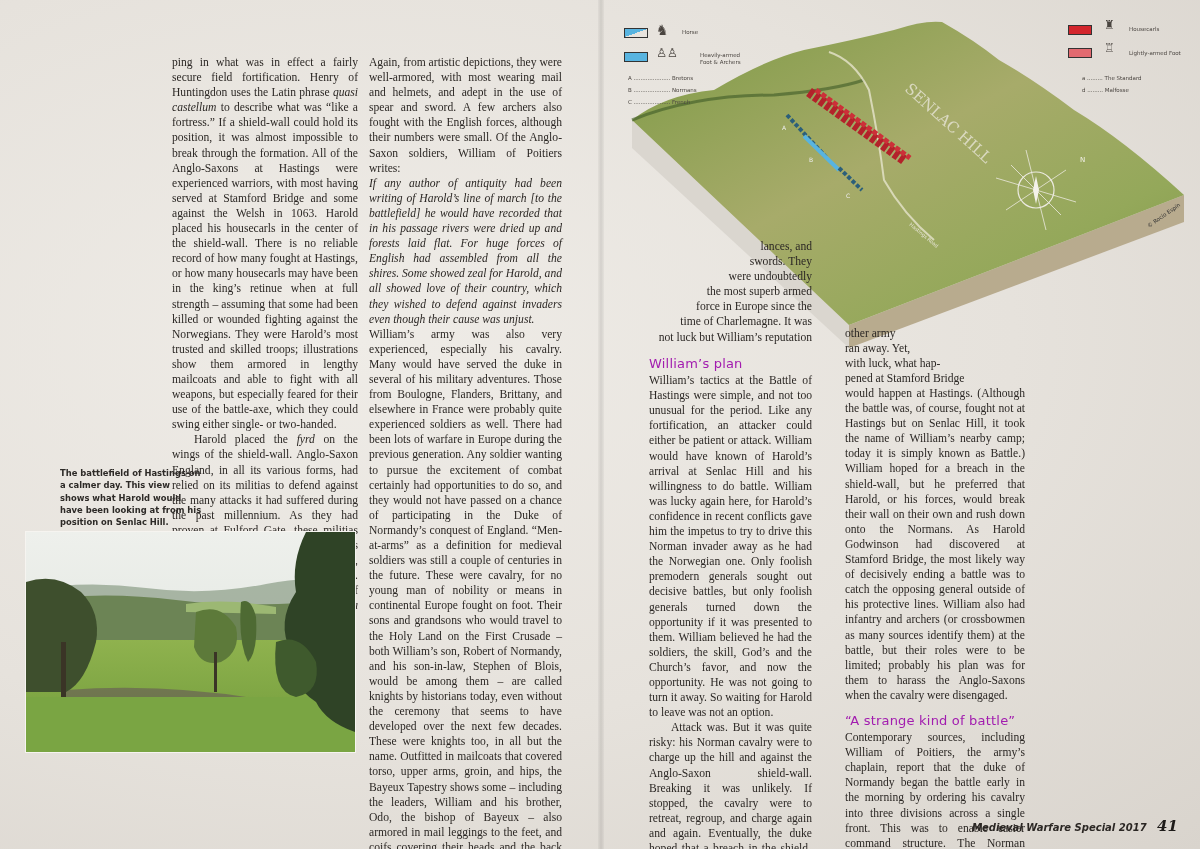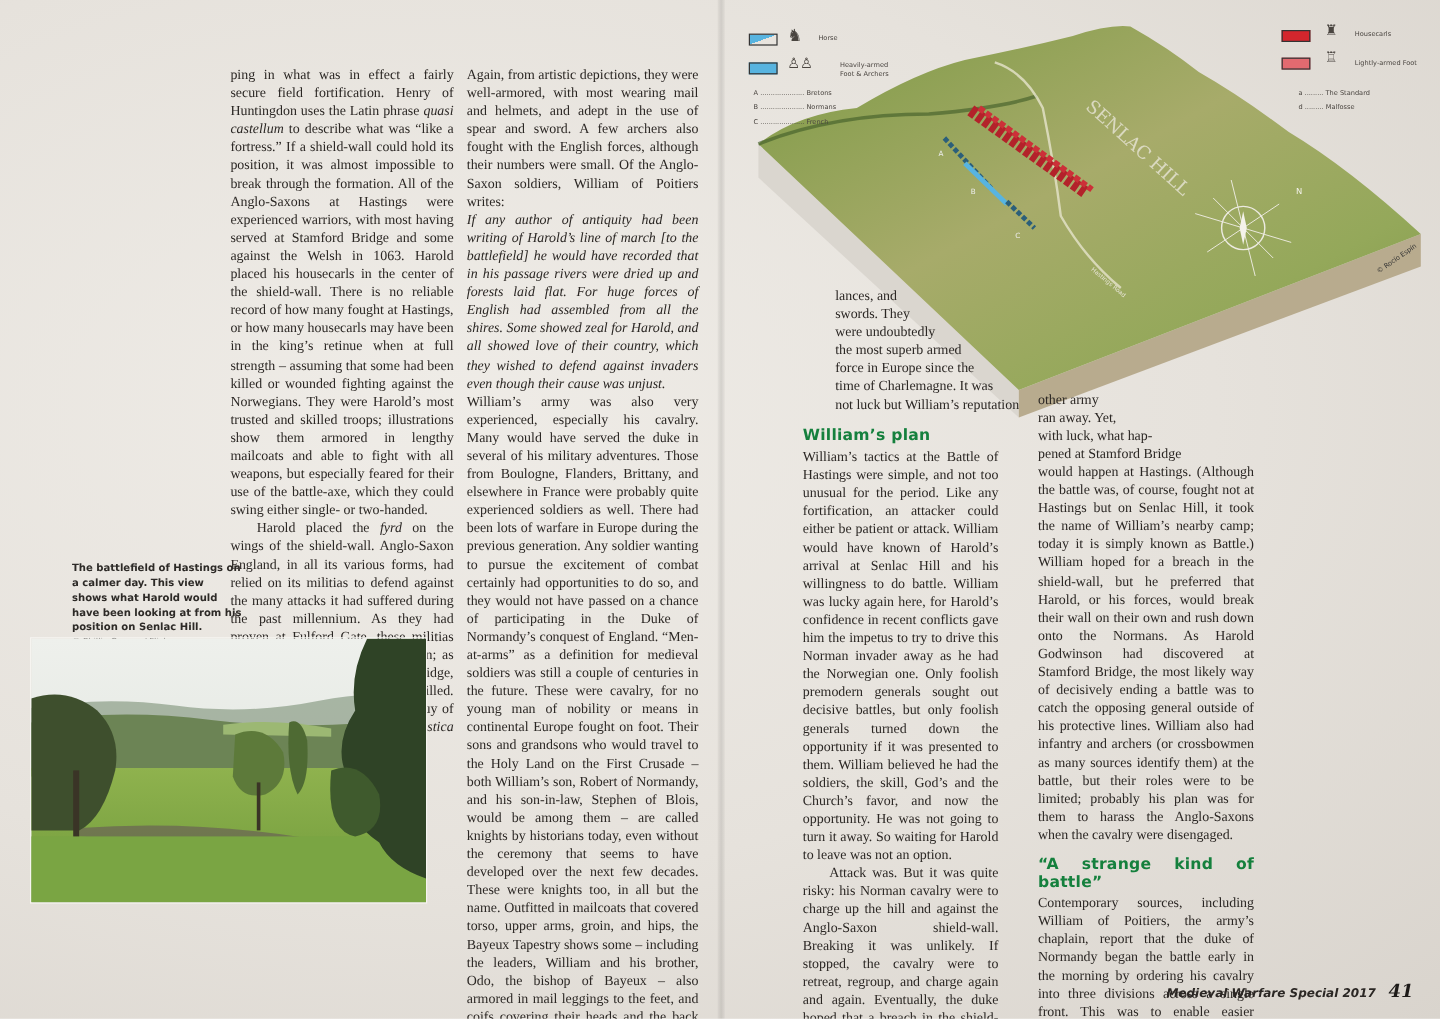--- a/index.html
+++ b/index.html
@@ -7,28 +7,27 @@
     width:1200px; height:849px; position:relative; overflow:hidden;
     background: radial-gradient(ellipse at 30% 40%, #efece7 0%, #e6e2dc 55%, #d9d4cd 100%);
     font-family: "Liberation Serif", serif;
     color:#2b2724;
   }
   .gutter { position:absolute; left:598px; top:0; width:6px; height:849px;
     background: linear-gradient(90deg, rgba(0,0,0,0.03), rgba(0,0,0,0.10), rgba(0,0,0,0.03)); }
   .col {
     position:absolute; font-size:11.6px; line-height:15.1px; text-align:justify;
     hyphens:manual;
-    margin-left:20px;
   }
   .col p { margin:0; }
   .col p.indent { text-indent:22px; }
   .col i { font-style:italic; }
   .quote { font-style:italic; margin:12px 0 10px 18px; }
   .head {
-    font-family:"DejaVu Sans", sans-serif; font-weight:bold; color:#15803d;
+    font-family:"DejaVu Sans", sans-serif; font-weight:normal; color:#a21caf;
     font-size:13px; margin:4px 0 2px 0; letter-spacing:0.2px;
   }
   .caption {
     position:absolute; left:22px; top:467px; width:142px; text-align:left;
     font-family:"DejaVu Sans", sans-serif; font-size:8.4px; line-height:12.3px; font-weight:bold; color:#2d2a27;margin-left:38px;
   }
   .caption .credit { font-weight:normal; font-size:7px; }
   .photo {
     position:absolute; left:25px; top:531px; width:329px; height:220px;
     border:1px solid #f6f4f0; overflow:hidden;
@@ -155,21 +154,21 @@
   <div class="swatch" style="left:464px; top:25px; background:#d3262d;"></div>
   <div class="legend-item" style="left:500px; top:18px; font-size:12px;">♜</div>
   <div class="legend-item" style="left:525px; top:26px;">Housecarls</div>
   <div class="swatch" style="left:464px; top:48px; background:#e26a70;"></div>
   <div class="legend-item" style="left:500px; top:41px; font-size:12px;">♖</div>
   <div class="legend-item" style="left:525px; top:50px;">Lightly-armed Foot</div>
   <div class="legend-item" style="left:478px; top:75px;"><span>a</span> ......... <span>The Standard</span></div>
   <div class="legend-item" style="left:478px; top:87px;"><span>d</span> ......... <span>Malfosse</span></div>
 </div>
 
-<div class="col" style="left:676px; top:239px; width:163px; text-align:left;">
+<div class="col" style="left:649px; top:239px; width:163px; text-align:right;">
   <div>lances, and</div>
   <div>swords. They</div>
   <div>were undoubtedly</div>
   <div>the most superb armed</div>
   <div>force in Europe since the</div>
   <div>time of Charlemagne. It was</div>
   <div>not luck but William’s reputation</div>
 </div>
 
 <div class="col" style="left:649px; top:352px; width:163px;">

